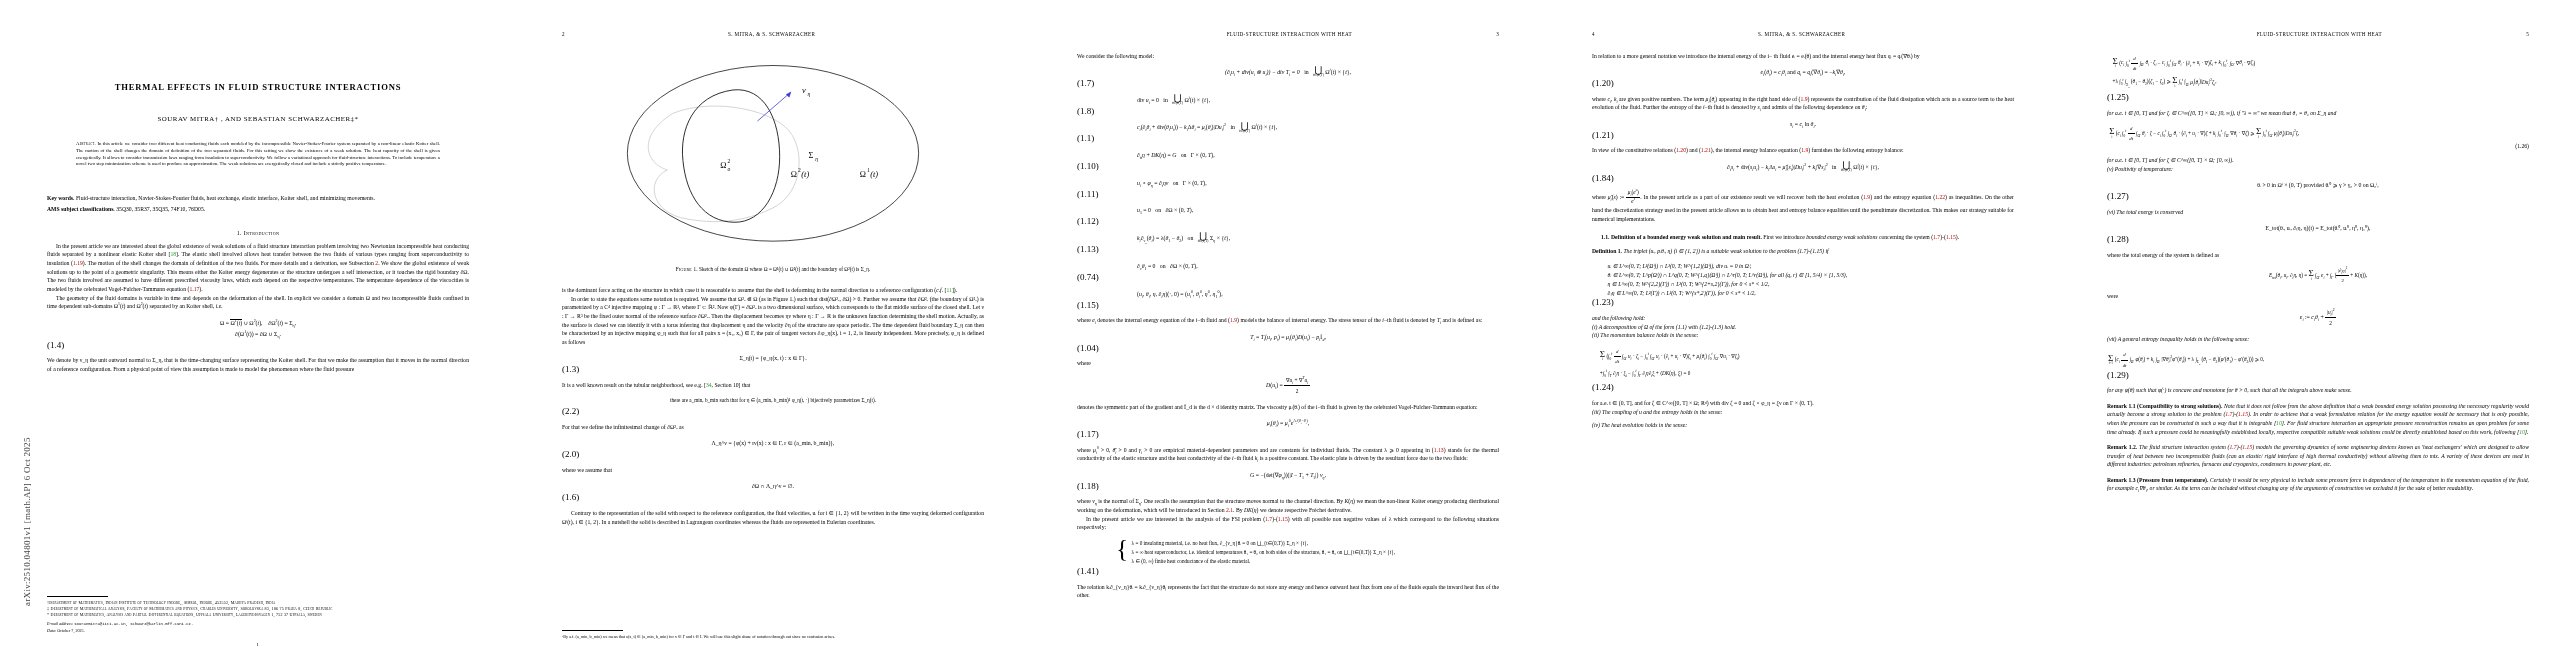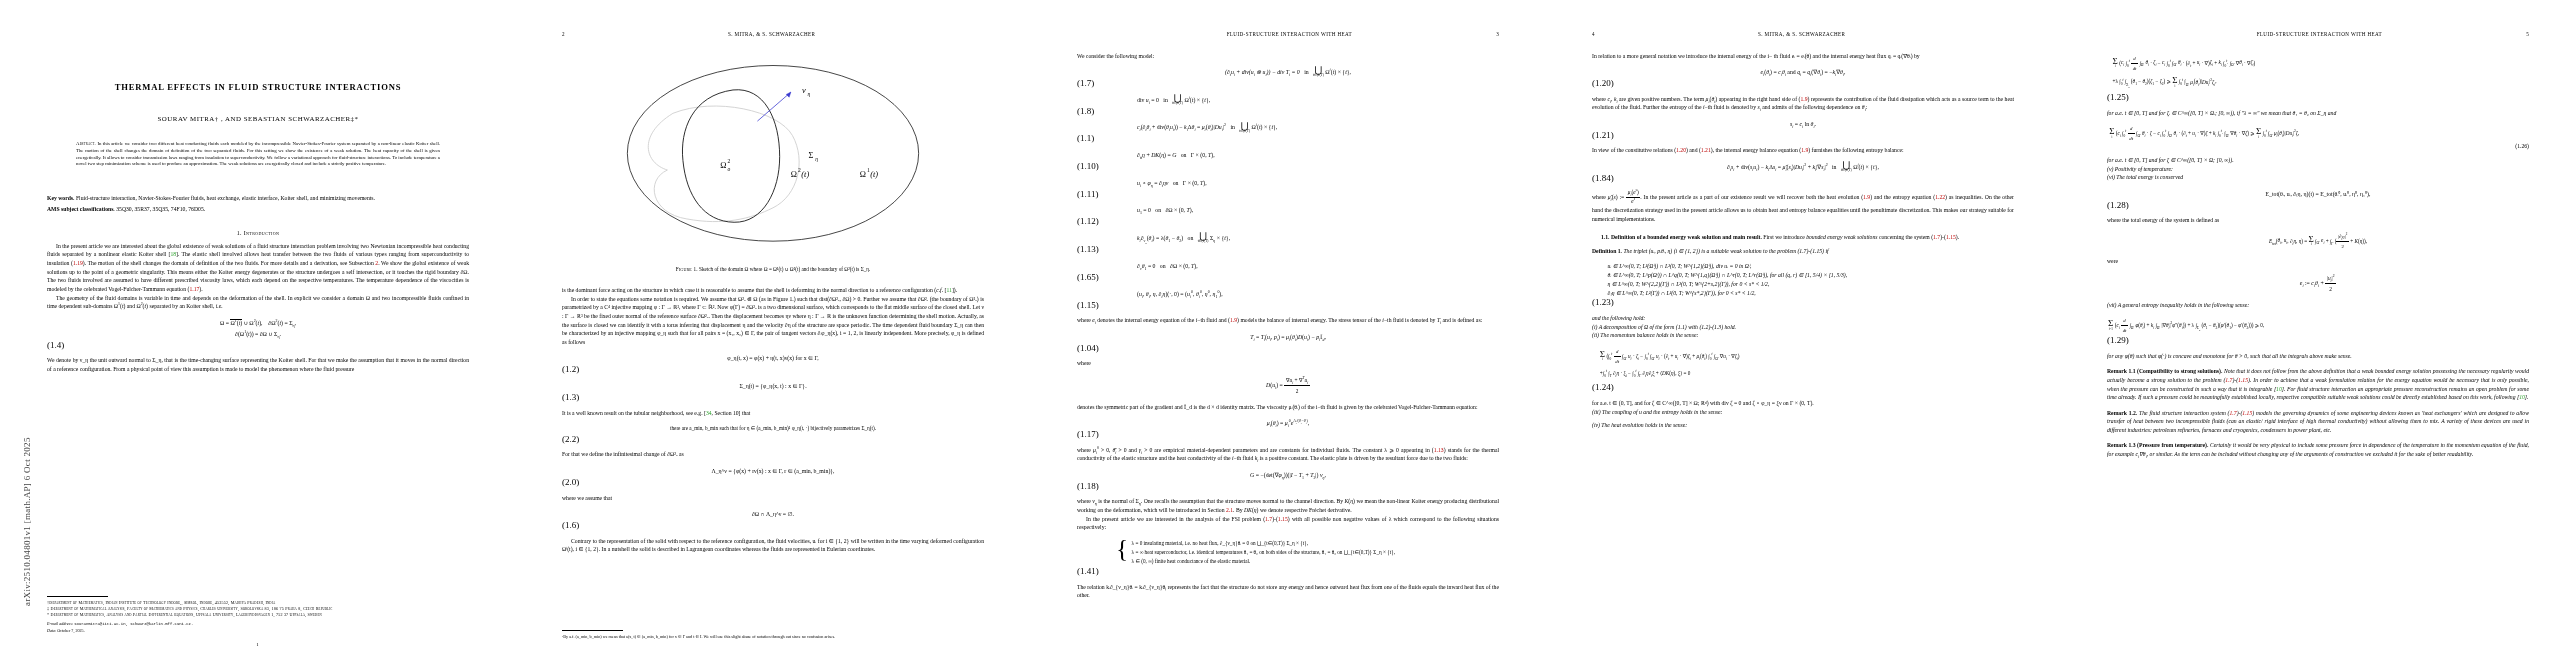--- a/index.html
+++ b/index.html
@@ -145,24 +145,20 @@
       <div class="figcap">
         <span class="fl">Figure 1.</span>
         <span>Sketch of the domain Ω where Ω = Ω¹(t) ∪ Ω²(t) and the boundary of Ω²(t) is Σ_η.</span>
       </div>
 
       <p class="body noind" style="margin-top:12.2px">is the dominant force acting on the structure in which case it is reasonable to assume that the shell is deforming in the normal direction to a reference configuration (<i>c.f.</i> [<span class="cite">11</span>]).</p>
 
       <p class="body">In order to state the equations some notation is required. We assume that Ω²ₒ ⋐ Ω (as in Figure 1.) such that dist(∂Ω²ₒ, ∂Ω) &gt; 0. Further we assume that ∂Ω²ₒ (the boundary of Ω²ₒ) is parametrized by a C⁴ injective mapping φ : Γ → ℝ³, where Γ ⊂ ℝ². Now φ(Γ) = ∂Ω²ₒ is a two dimensional surface, which corresponds to the flat middle surface of the closed shell. Let ν : Γ → ℝ³ be the fixed outer normal of the reference surface ∂Ω²ₒ. Then the displacement becomes ην where η : Γ → ℝ is the unknown function determining the shell motion. Actually, as the surface is closed we can identify it with a torus inferring that displacement η and the velocity ∂η of the structure are space periodic. The time dependent fluid boundary Σ_η can then be characterized by an injective mapping φ_η such that for all pairs x = (x₁, x₂) ∈ Γ, the pair of tangent vectors ∂ᵢφ_η(x), i = 1, 2, is linearly independent. More precisely, φ_η is defined as follows</p>
 
       <div class="eqblock">
-        <div class="eqrow">φ_η(t, x) = φ(x) + η(t, x)ν(x) for x ∈ Γ,</div>
-        <span class="tagmid">(1.2)</span>
-      </div>
-      <div class="eqblock">
         <div class="eqrow">Σ_η(t) = {φ_η(x, t) : x ∈ Γ}.</div>
         <span class="tagmid">(1.3)</span>
       </div>
 
       <p class="body noind">It is a well known result on the tubular neighborhood, see e.g. [<span class="cite">34</span>, Section 10] that</p>
 
       <div class="eqblock">
         <div class="eqrow small">there are a_min, b_min such that for η ∈ (a_min, b_min)¹ φ_η(t, ·) bijectively parametrizes Σ_η(t).</div>
         <span class="tagmid">(2.2)</span>
       </div>
@@ -223,21 +219,21 @@
       <div class="eqblock">
         <div class="eqrow" style="text-align:left;padding-left:60px"><i>u</i><sub>1</sub> = 0 &nbsp; on &nbsp; ∂Ω × (0, <i>T</i>),</div>
         <span class="tagmid">(1.12)</span>
       </div>
       <div class="eqblock">
         <div class="eqrow" style="text-align:left;padding-left:60px"><i>k<sub>i</sub></i>∂<sub><i>ν<sub>η</sub></i></sub>(<i>θ<sub>i</sub></i>) = λ(<i>θ</i><sub>1</sub> − <i>θ</i><sub>2</sub>) &nbsp; on &nbsp; <span class="bigcup"><span class="g">⋃</span><span class="s">t∈(0,T)</span></span> Σ<sub><i>η</i></sub> × {<i>t</i>},</div>
         <span class="tagmid">(1.13)</span>
       </div>
       <div class="eqblock">
         <div class="eqrow" style="text-align:left;padding-left:60px">∂<sub><i>ν</i></sub><i>θ</i><sub>1</sub> = 0 &nbsp; on &nbsp; ∂Ω × (0, <i>T</i>),</div>
-        <span class="tagmid">(1.65)</span>
+        <span class="tagmid">(0.74)</span>
       </div>
       <div class="eqblock">
         <div class="eqrow" style="text-align:left;padding-left:60px">(<i>u<sub>i</sub></i>, <i>θ<sub>i</sub></i>, <i>η</i>, ∂<sub><i>t</i></sub><i>η</i>)(·, 0) = (<i>u<sub>i</sub></i><sup>0</sup>, <i>θ<sub>i</sub></i><sup>0</sup>, <i>η</i><sup>0</sup>, <i>η</i><sub>1</sub><sup>0</sup>),</div>
         <span class="tagmid">(1.15)</span>
       </div>
 
       <p class="body noind">where <i>e<sub>i</sub></i> denotes the internal energy equation of the <i>i</i>−th fluid and (<span class="ref">1.9</span>) models the balance of internal energy. The stress tensor of the <i>i</i>−th fluid is denoted by <i>T<sub>i</sub></i> and is defined as:</p>
 
       <div class="eqblock">
         <div class="eqrow"><i>T<sub>i</sub></i> = <i>T<sub>i</sub></i>(<i>u<sub>i</sub></i>, <i>p<sub>i</sub></i>) = <i>μ<sub>i</sub></i>(<i>θ<sub>i</sub></i>)<i>D</i>(<i>u<sub>i</sub></i>) − <i>p<sub>i</sub></i>𝕀<sub><i>d</i></sub>,</div>
@@ -386,20 +382,24 @@
         <div class="eqrow small" style="text-align:left;padding-left:2.2px">
           <span class="bigop"><span class="g">Σ</span><span class="s">i</span></span>
           (<i>c<sub>i</sub></i> ∫<sub>0</sub><sup><i>t</i></sup> <span class="frac"><span class="n"><i>d</i></span><span class="d"><i>dt</i></span></span> ∫<sub>Ω<sup>i</sup></sub> <i>θ<sub>i</sub></i> · <i>ζ</i> − <i>c<sub>i</sub></i> ∫<sub>0</sub><sup><i>t</i></sup> ∫<sub>Ω<sup>i</sup></sub> <i>θ<sub>i</sub></i> · (∂<sub><i>t</i></sub> + <i>u<sub>i</sub></i> · ∇)<i>ζ</i> + <i>k<sub>i</sub></i> ∫<sub>0</sub><sup><i>t</i><sub>1</sub></sup> ∫<sub>Ω<sup>i</sup></sub> ∇<i>θ<sub>i</sub></i> · ∇<i>ζ</i>) ⩾ <span class="bigop"><span class="g">Σ</span><span class="s">i</span></span> ∫<sub>0</sub><sup><i>t</i></sup> ∫<sub>Ω<sup>i</sup></sub> <i>μ<sub>i</sub></i>(<i>θ<sub>i</sub></i>)|<i>Du<sub>i</sub></i>|<sup>2</sup><i>ζ</i>,
         </div>
         <div style="text-align:right;font-size:5.7px">(1.26)</div>
       </div>
 
       <p class="body noind"><i>for a.e. t ∈ [0, T] and for ζ ∈ C^∞([0, T] × Ω; [0, ∞)).</i></p>
 
       <p class="body noind"><i>(v) Positivity of temperature:</i></p>
+      <div class="eqblock">
+        <div class="eqrow">θᵢ &gt; 0 in Ωⁱ × (0, T) provided θᵢ⁰ ⩾ γ &gt; γ₀ &gt; 0 on Ω₀ⁱ,</div>
+        <span class="tagmid">(1.27)</span>
+      </div>
 
       <p class="body noind"><i>(vi) The total energy is conserved</i></p>
       <div class="eqblock">
         <div class="eqrow">E_tot(θᵢ, uᵢ, ∂ₜη, η)(t) = E_tot(θᵢ⁰, uᵢ⁰, η⁰, η₁⁰),</div>
         <span class="tagmid">(1.28)</span>
       </div>
 
       <p class="body noind">where the total energy of the system is defined as</p>
 
       <div class="eqblock">

